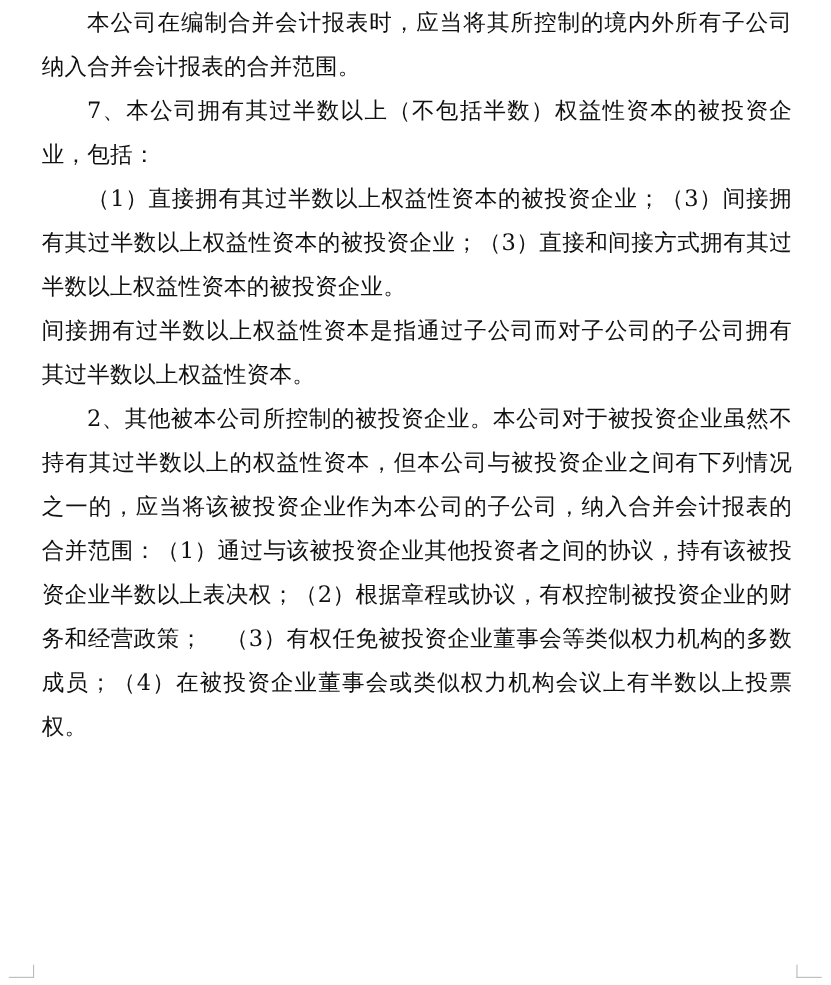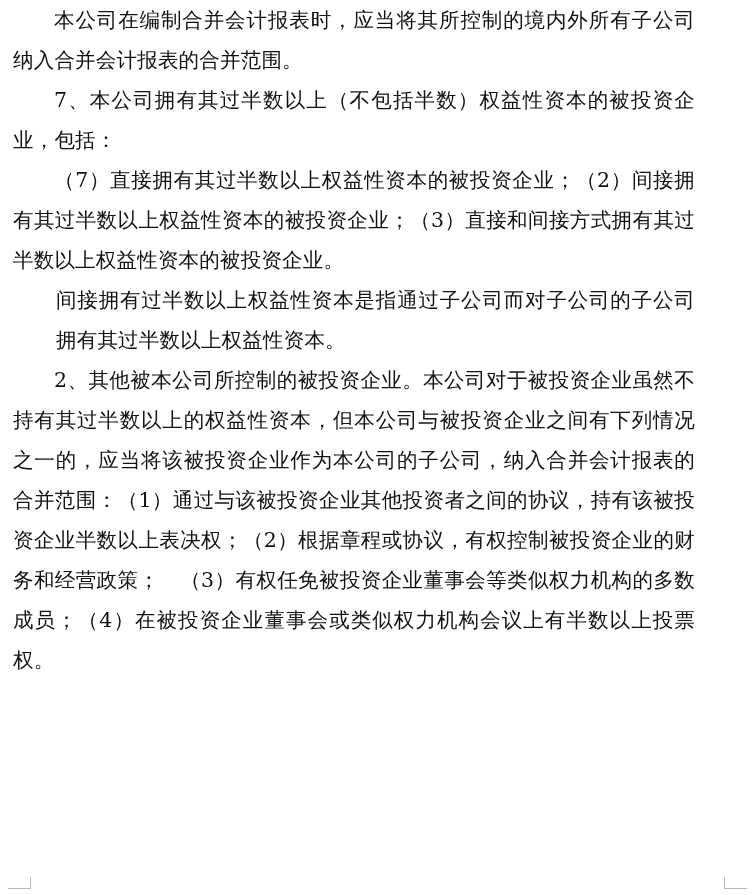--- a/index.html
+++ b/index.html
@@ -19,21 +19,21 @@
   .page {
     position: relative;
     width: 755px;
     height: 895px;
     background: #ffffff;
     box-sizing: border-box;
   }
 
   .doc-body {
     position: absolute;
-    left: 13px;
+    left: 38px;
     top: 0px;
     width: 682px;
   }
 
   .para {
     margin: 0;
     padding: 0;
     font-size: 20.5px;
     line-height: 40px;
     letter-spacing: 0.2px;
@@ -43,21 +43,20 @@
     font-family: "DejaVu Serif", "Liberation Serif", serif;
     word-break: break-all;
   }
 
   .para.indent {
     text-indent: 2em;
   }
 
   .para.noindent {
     text-indent: 0;
-    margin-left: 43px;
   }
 
   
   .corner {
     position: absolute;
     width: 22px;
     height: 11px;
     border-color: #b9b9b9;
     border-style: solid;
   }
@@ -86,21 +85,21 @@
 <body>
 
 <div class="page">
 
   <div class="doc-body">
 
     <p class="para indent">本公司在编制合并会计报表时，应当将其所控制的境内外所有子公司纳入合并会计报表的合并范围。</p>
 
     <p class="para indent">7、本公司拥有其过半数以上（不包括半数）权益性资本的被投资企业，包括：</p>
 
-    <p class="para indent">（7）直接拥有其过半数以上权益性资本的被投资企业；（2）间接拥有其过半数以上权益性资本的被投资企业；（3）直接和间接方式拥有其过半数以上权益性资本的被投资企业。</p>
+    <p class="para indent">（1）直接拥有其过半数以上权益性资本的被投资企业；（3）间接拥有其过半数以上权益性资本的被投资企业；（3）直接和间接方式拥有其过半数以上权益性资本的被投资企业。</p>
 
     <p class="para noindent">间接拥有过半数以上权益性资本是指通过子公司而对子公司的子公司拥有其过半数以上权益性资本。</p>
 
 
     <p class="para indent">2、其他被本公司所控制的被投资企业。本公司对于被投资企业虽然不持有其过半数以上的权益性资本，但本公司与被投资企业之间有下列情况之一的，应当将该被投资企业作为本公司的子公司，纳入合并会计报表的合并范围：（1）通过与该被投资企业其他投资者之间的协议，持有该被投资企业半数以上表决权；（2）根据章程或协议，有权控制被投资企业的财务和经营政策；　（3）有权任免被投资企业董事会等类似权力机构的多数成员；（4）在被投资企业董事会或类似权力机构会议上有半数以上投票权。</p>
 
   </div>
 
   <span class="corner bl"></span>
   <span class="corner br"></span>

